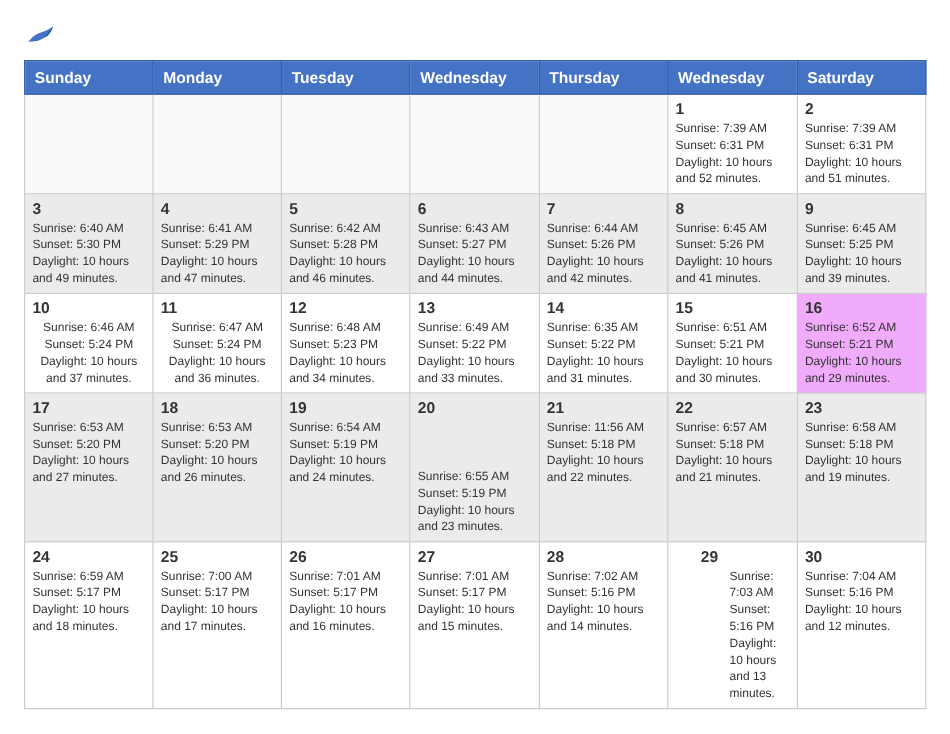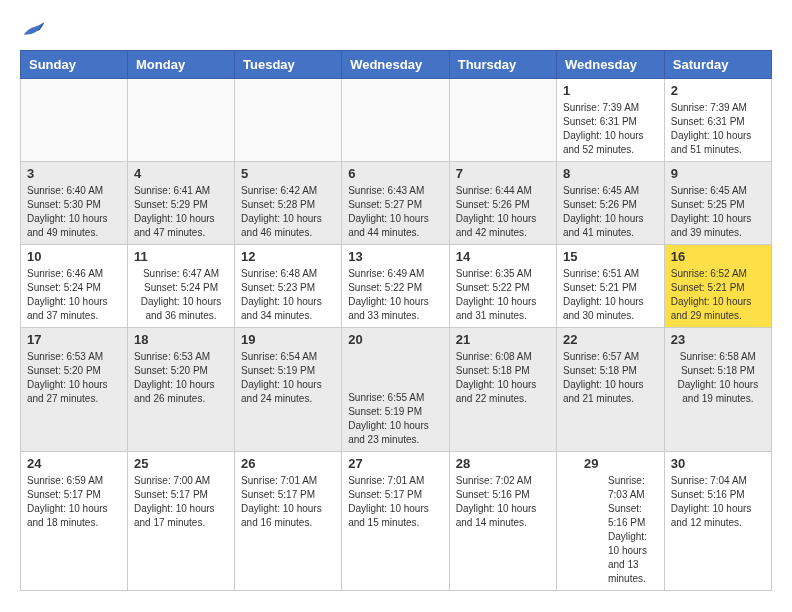--- a/index.html
+++ b/index.html
@@ -198,21 +198,21 @@
           <span class="day-number">9</span>
           <div class="day-info" style="white-space: pre-line;">Sunrise: 6:45 AM
 Sunset: 5:25 PM
 Daylight: 10 hours
 and 39 minutes.</div>
         </td>
       </tr>
       <tr>
         <td style="background: rgb(255, 255, 255);">
           <span class="day-number">10</span>
-          <div class="day-info" style="white-space: pre-line;">Sunrise: 6:46 AM
+          <div class="day-info" style="white-space: pre-line; text-align: center;">Sunrise: 6:46 AM
 Sunset: 5:24 PM
 Daylight: 10 hours
 and 37 minutes.</div>
         </td>
         <td style="background: rgb(255, 255, 255);">
           <span class="day-number">11</span>
           <div class="day-info" style="white-space: pre-line; text-align: center;">Sunrise: 6:47 AM
 Sunset: 5:24 PM
 Daylight: 10 hours
 and 36 minutes.</div>
@@ -238,21 +238,21 @@
 Daylight: 10 hours
 and 31 minutes.</div>
         </td>
         <td style="background: rgb(255, 255, 255);">
           <span class="day-number">15</span>
           <div class="day-info" style="white-space: pre-line;">Sunrise: 6:51 AM
 Sunset: 5:21 PM
 Daylight: 10 hours
 and 30 minutes.</div>
         </td>
-        <td style="background: #fde047; margin-left: 48px;">
+        <td style="background: #f0abfc; margin-left: 48px;">
           <span class="day-number">16</span>
           <div class="day-info" style="white-space: pre-line;">Sunrise: 6:52 AM
 Sunset: 5:21 PM
 Daylight: 10 hours
 and 29 minutes.</div>
         </td>
       </tr>
       <tr class="row-alt">
         <td style="background: rgb(235, 235, 235);">
           <span class="day-number">17</span>
@@ -277,35 +277,35 @@
         </td>
         <td style="background: rgb(235, 235, 235);">
           <span class="day-number">20</span>
           <div class="day-info" style="white-space: pre-line; margin-top: 44px;">Sunrise: 6:55 AM
 Sunset: 5:19 PM
 Daylight: 10 hours
 and 23 minutes.</div>
         </td>
         <td style="background: rgb(235, 235, 235);">
           <span class="day-number">21</span>
-          <div class="day-info" style="white-space: pre-line;">Sunrise: 6:08 AM
+          <div class="day-info" style="white-space: pre-line;">Sunrise: 11:56 AM
 Sunset: 5:18 PM
 Daylight: 10 hours
 and 22 minutes.</div>
         </td>
         <td style="background: rgb(235, 235, 235);">
           <span class="day-number">22</span>
           <div class="day-info" style="white-space: pre-line;">Sunrise: 6:57 AM
 Sunset: 5:18 PM
 Daylight: 10 hours
 and 21 minutes.</div>
         </td>
         <td style="background: rgb(235, 235, 235);">
           <span class="day-number">23</span>
-          <div class="day-info" style="white-space: pre-line; text-align: center;">Sunrise: 6:58 AM
+          <div class="day-info" style="white-space: pre-line;">Sunrise: 6:58 AM
 Sunset: 5:18 PM
 Daylight: 10 hours
 and 19 minutes.</div>
         </td>
       </tr>
       <tr>
         <td style="background: rgb(255, 255, 255);">
           <span class="day-number">24</span>
           <div class="day-info" style="white-space: pre-line;">Sunrise: 6:59 AM
 Sunset: 5:17 PM

